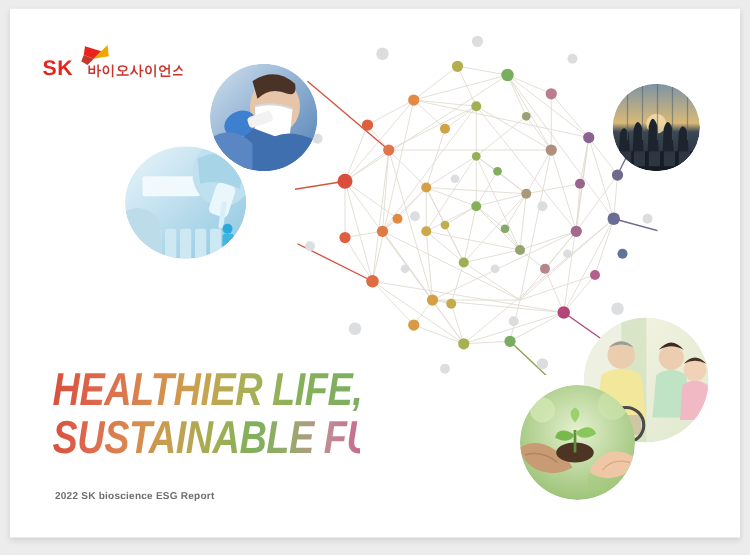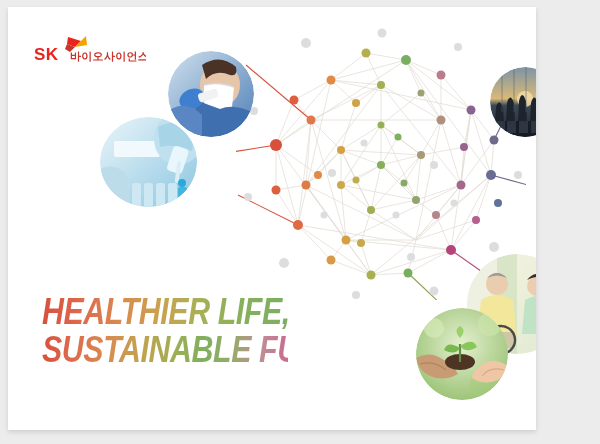--- a/index.html
+++ b/index.html
@@ -2,21 +2,21 @@
 <html><head>
 <meta charset="utf-8">
 <style>
   html,body{margin:0;padding:0;}
   body{
     width:600px;height:444px;overflow:hidden;
     background:#ececed;
     font-family:"Liberation Sans", sans-serif;
   }
   #cover{
-    position:absolute;left:8px;top:7px;width:528px;height:423px;
+    position:absolute;left:8px;top:7px;width:584px;height:423px;
     background:#ffffff;
     box-shadow:0 2px 5px rgba(0,0,0,0.13);
     overflow:hidden;
   }
   
   #logo{position:absolute;left:26px;top:28px;height:30px;}
   #logo svg{display:block;}
   
   #graph{position:absolute;left:228px;top:18px;width:290px;height:275px;}
   #graph svg{display:block;}
@@ -352,14 +352,15 @@
         <path d="M88 62 q-14-4 -22 6" stroke="#dba985" stroke-width="1.1" fill="none"></path>
       </g>
     </svg>
   </div>
 
   <div id="headline">
     <span class="hl-line" id="hl-line-1">HEALTHIER LIFE,</span>
     <span class="hl-line" id="hl-line-2">SUSTAINABLE FUTURE</span>
   </div>
 
+  <div id="subtitle">2022 SK bioscience ESG Report</div>
 
 </div>
 
 </body></html>

